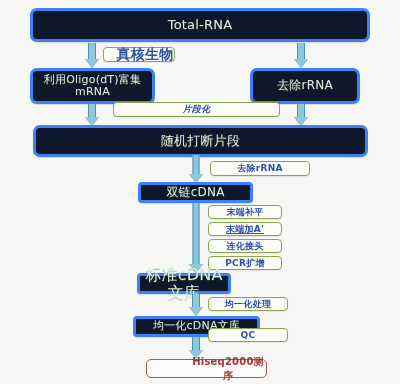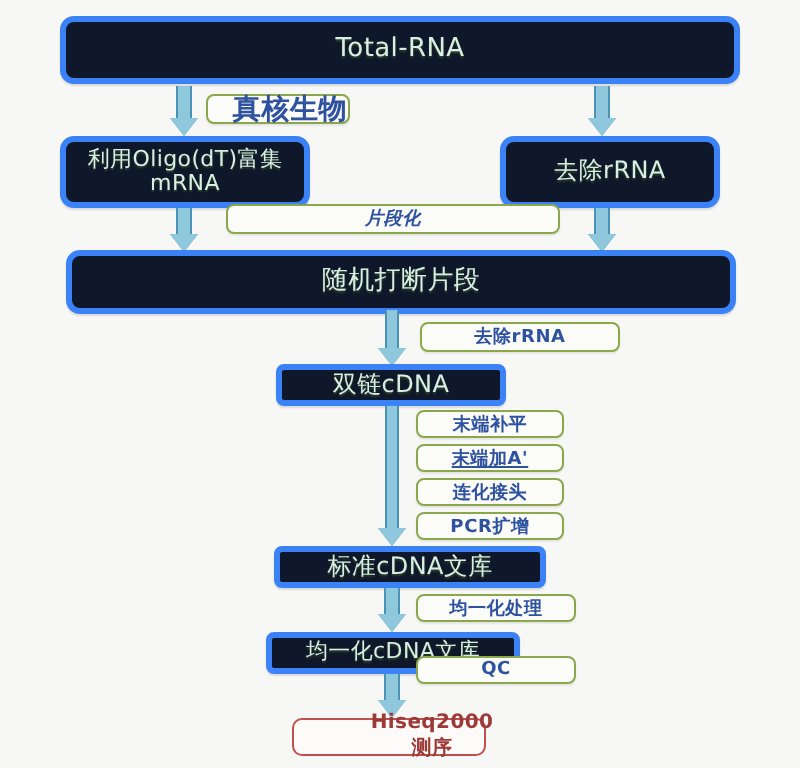--- a/index.html
+++ b/index.html
@@ -157,21 +157,21 @@
   <div class="lbl" style="left:208px;top:222px;width:74px;height:14px;font-size:9px;text-decoration:underline;">
     <span>末端加A'</span>
   </div>
   <div class="lbl" style="left:208px;top:239px;width:74px;height:14px;font-size:9px;">
     <span>连化接头</span>
   </div>
   <div class="lbl" style="left:208px;top:256px;width:74px;height:14px;font-size:9px;">
     <span>PCR扩增</span>
   </div>
 
-  <div class="gbox" style="left:137px;top:273px;width:136px;height:21px;font-size:12px;border-radius:4px;">
+  <div class="gbox" style="left:137px;top:273px;width:94px;height:21px;font-size:16px;border-radius:4px;">
     <span>标准cDNA文库</span>
   </div>
 
   <div class="arrow long" style="left:188px;top:294px;width:16px;height:22px;">
     <div class="shaft" style="height:13px;"></div>
     <div class="head"></div>
   </div>
 
   <div class="lbl" style="left:208px;top:297px;width:80px;height:14px;font-size:9px;">
     <span>均一化处理</span>
@@ -183,17 +183,17 @@
 
   <div class="arrow long" style="left:188px;top:337px;width:16px;height:22px;">
     <div class="shaft" style="height:13px;"></div>
     <div class="head"></div>
   </div>
 
   <div class="lbl" style="left:208px;top:328px;width:80px;height:14px;font-size:9px;">
     <span>QC</span>
   </div>
 
-  <div class="rbox" style="left:146px;top:359px;width:97px;height:19px;font-size:10px;padding-left:43px;">
+  <div class="rbox" style="left:146px;top:359px;width:121px;height:19px;font-size:10px;padding-left:43px;">
     <span>Hiseq2000测序</span>
   </div>
 
 </div>
 
 </body></html>

